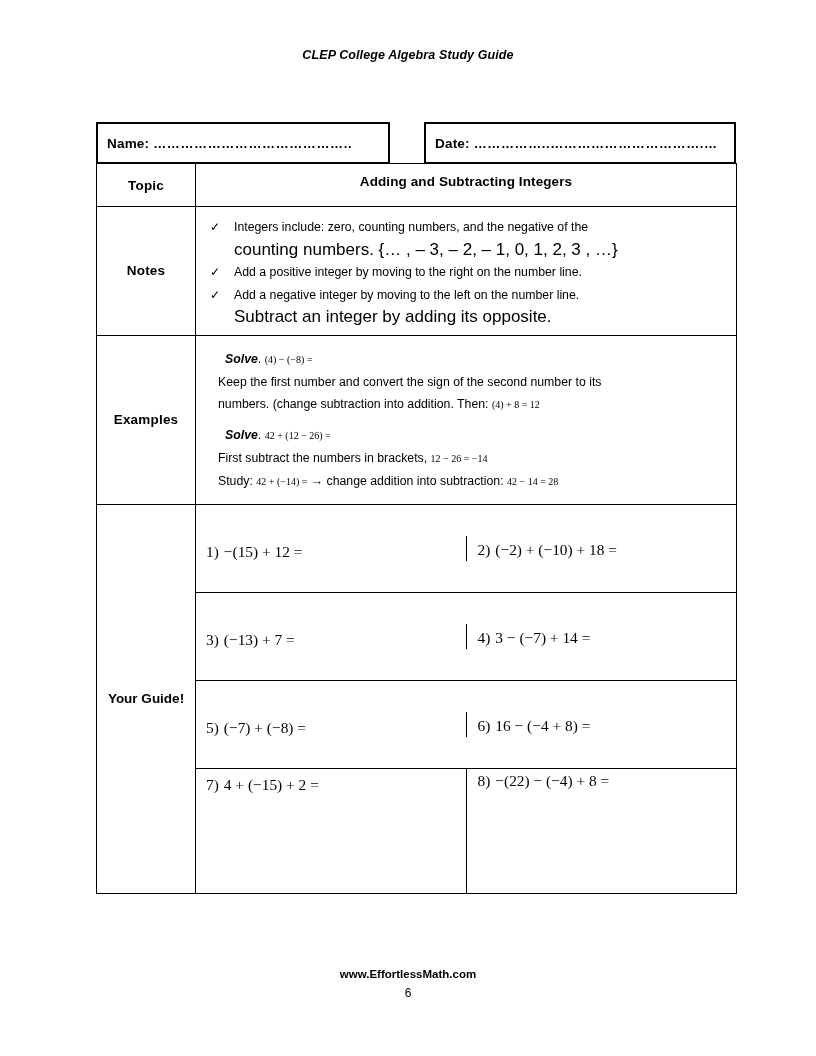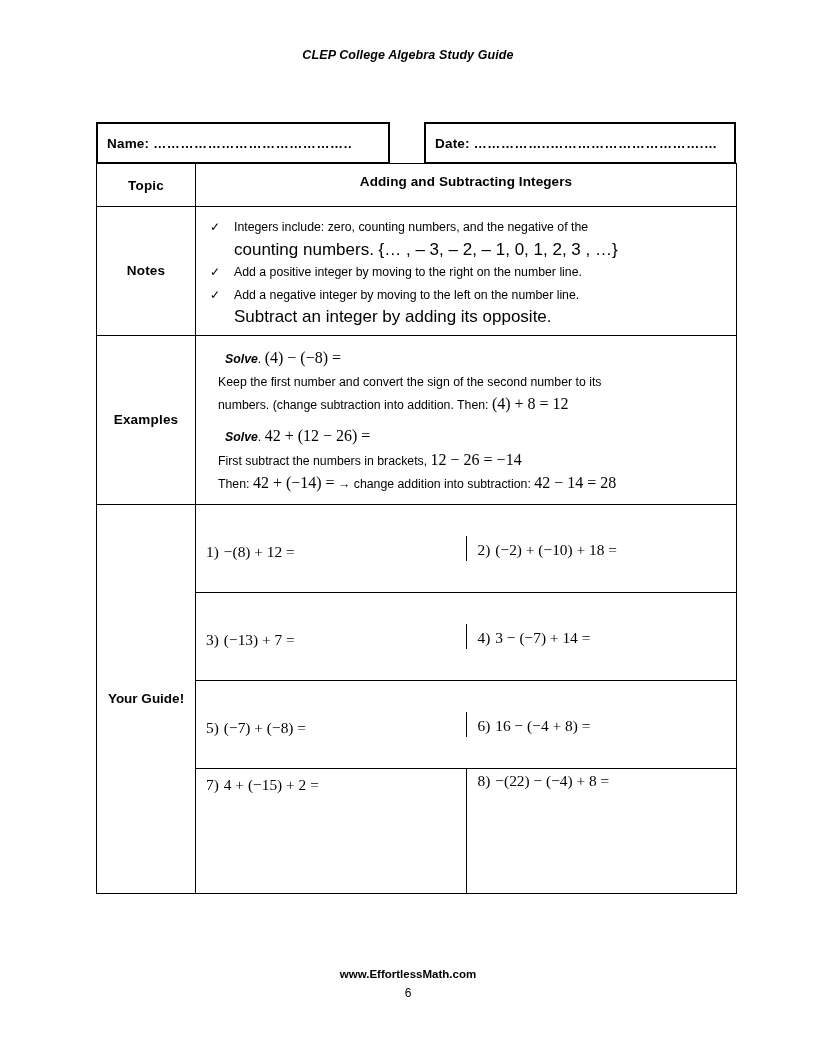--- a/index.html
+++ b/index.html
@@ -136,21 +136,21 @@
     font-weight: bold;
     font-style: italic;
   }
   .ex-line {
     font-size: 12.3px;
     line-height: 22.5px;
   }
   .ex-gap { height: 7px; }
   .math {
     font-family: "Liberation Serif", serif;
-    font-size: 16px;
+    font-size: 10px;
   }
 
   
   .turn-label-cell {
     text-align: center;
     font-size: 13.5px;
     font-weight: bold;
   }
   .prob-cell {
     height: 87px;
@@ -262,39 +262,39 @@
 
         <div class="ex-solve">
           <span class="kw">Solve</span><span>.</span>
           <span class="math">42 + (12 − 26) =</span>
         </div>
         <div class="ex-line">
           <span>First subtract the numbers in brackets,</span>
           <span class="math">12 − 26 = −14</span>
         </div>
         <div class="ex-line">
-          <span>Then:</span>
+          <span>Study:</span>
           <span class="math">42 + (−14) =</span>
           <span>→ change addition into subtraction:</span>
           <span class="math">42 − 14 = 28</span>
         </div>
 
       </div>
     </td>
   </tr>
 
   <tr>
     <td class="turn-label-cell" rowspan="4">Your Guide!</td>
     <td class="prob-cell">
       <table style="width:100%;border-collapse:collapse;table-layout:fixed;">
         <tbody>
               <tr>
           <td class="split-left" style="width:50%;border:none;border-right:1.6px solid #000;">
             <div class="prob-inner">
-              <span class="prob-text"><span class="prob-num">1)</span><span>−(8) + 12 =</span></span>
+              <span class="prob-text"><span class="prob-num">1)</span><span>−(15) + 12 =</span></span>
             </div>
           </td>
           <td style="width:50%;border:none;">
             <div class="prob-inner right">
               <span class="prob-text"><span class="prob-num">2)</span><span>(−2) + (−10) + 18 =</span></span>
             </div>
           </td>
         </tr>
       </tbody>
           </table>

